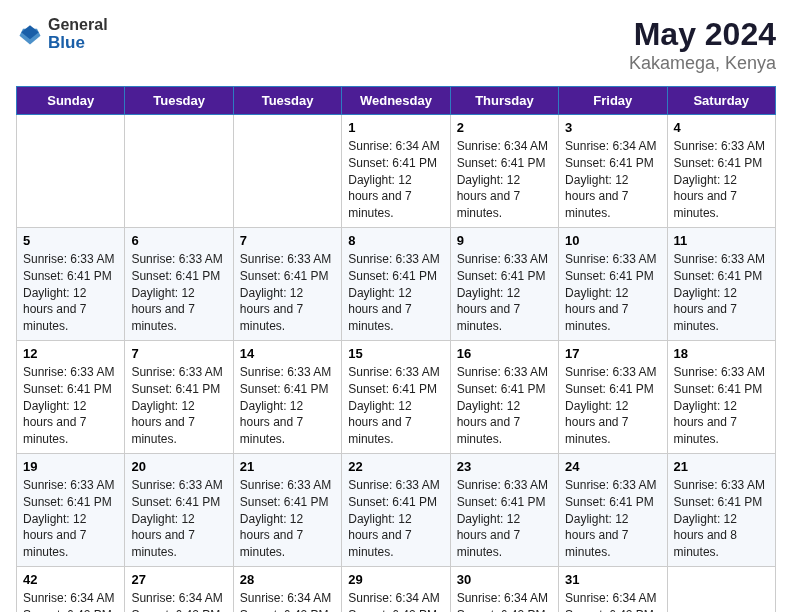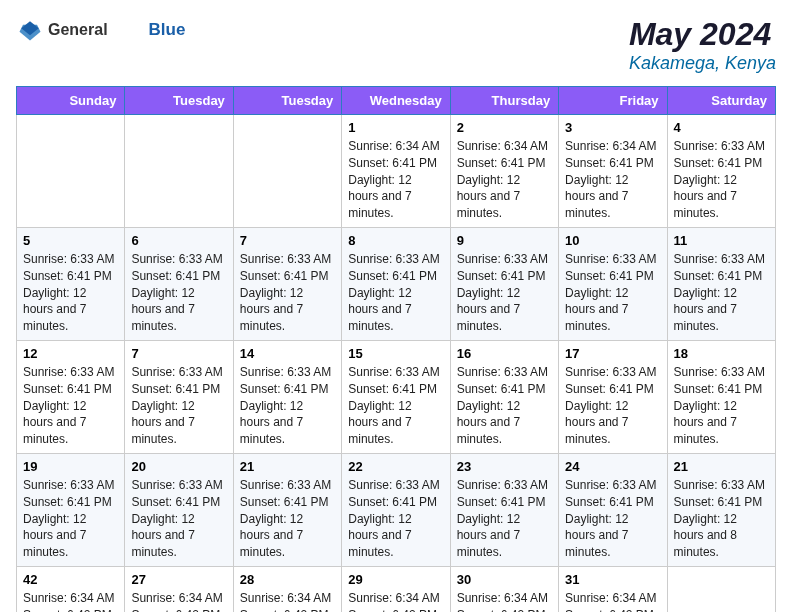--- a/index.html
+++ b/index.html
@@ -16,59 +16,58 @@
       align-items: flex-start;
       margin-bottom: 12px;
     }
     .logo {
       display: flex;
       align-items: center;
       gap: 4px;
     }
     .logo-text {
       display: flex;
-      flex-direction: row;
+      flex-direction: column;
       line-height: 1.1;
-      gap: 41px;
     }
     .logo-general {
       font-size: 16px;
       font-weight: bold;
       color: #333;
     }
     .logo-blue {
       font-size: 17px;
       font-weight: bold;
       color: #1a5fa8;
     }
     .logo-icon {
       width: 28px;
       height: 28px;
     }
     .title-block {
-      font-style: italic;
+      text-align: right;
     }
     .month-title {
       font-size: 32px;
       font-weight: bold;
       color: #1a1a2e;
     }
     .location-title {
       font-size: 18px;
-      color: #0369a1;
+      color: #737373;
     }
     .calendar {
       width: 100%;
       border-collapse: collapse;
       border: 1px solid #ccc;
     }
     .calendar th {
-      background-color: #8b5cf6;
+      background-color: #4c1d95;
       color: #fff;
-      text-align: right;
+      text-align: center;
       padding: 6px 8px;
       font-size: 13px;
       font-weight: bold;
       border: 1px solid #2d7cc0;
     }
     .calendar td {
       vertical-align: top;
       padding: 5px 6px;
       border: 1px solid #ccc;
       width: calc(100% / 7);

